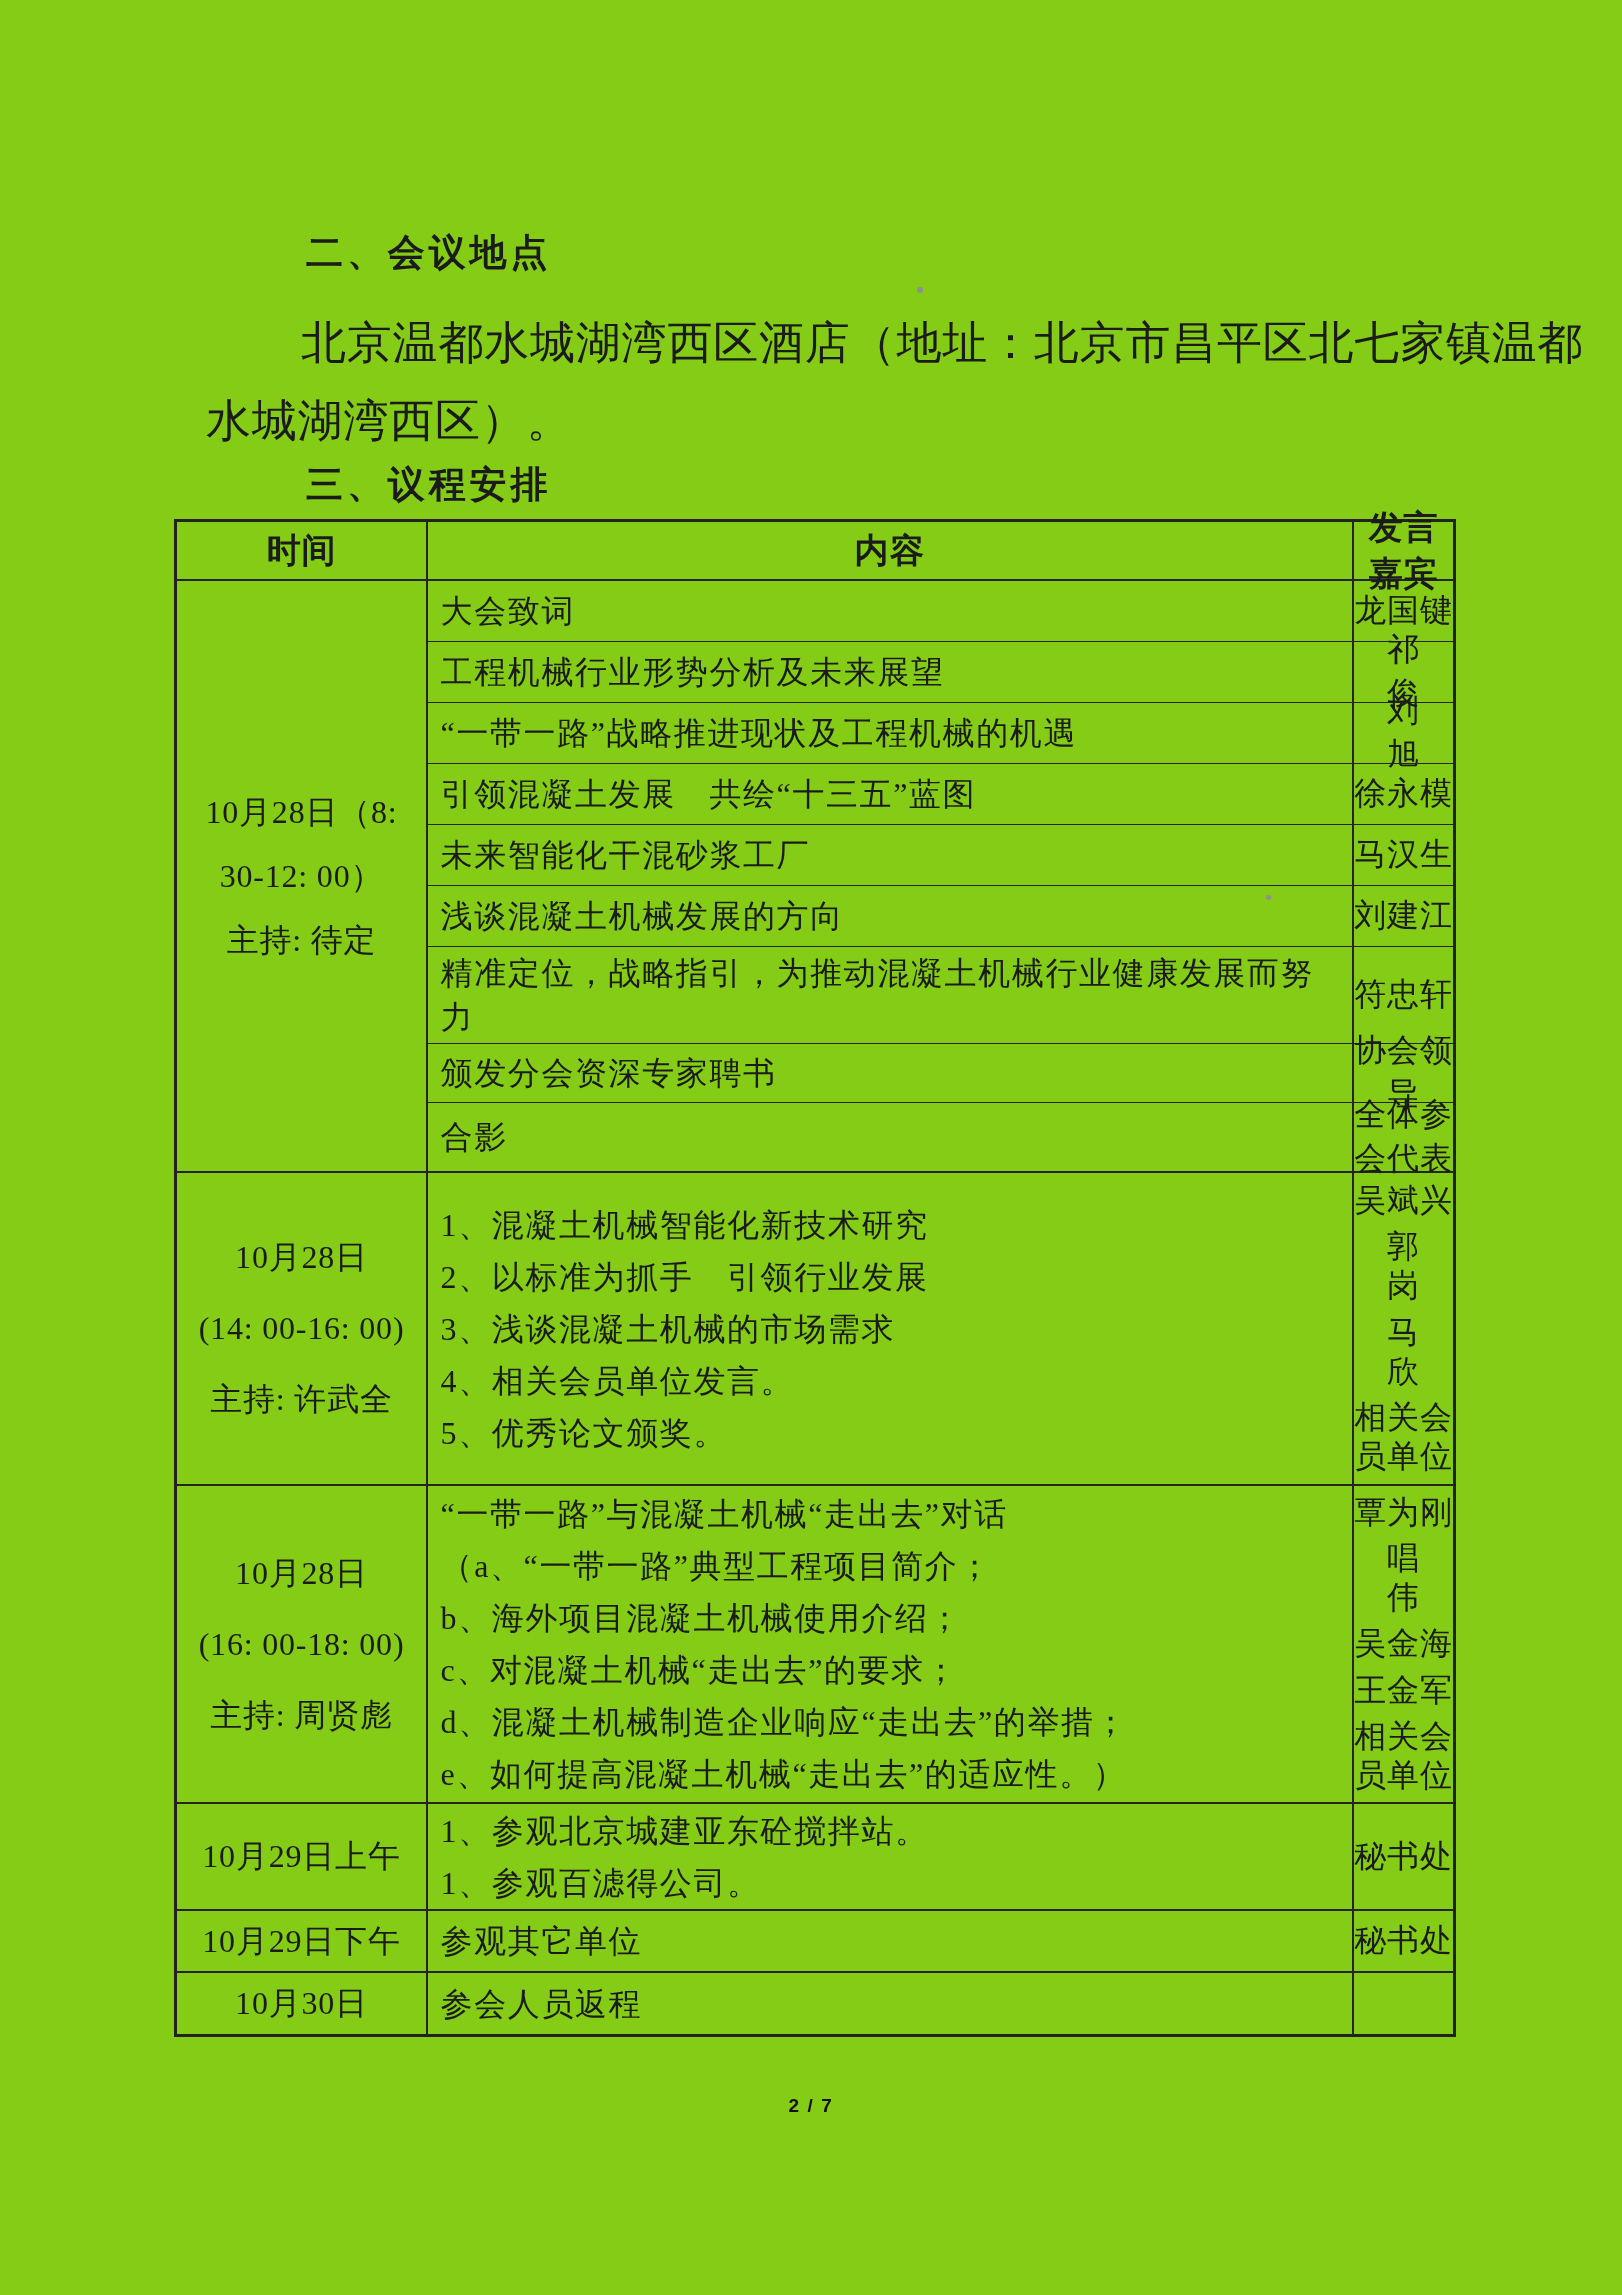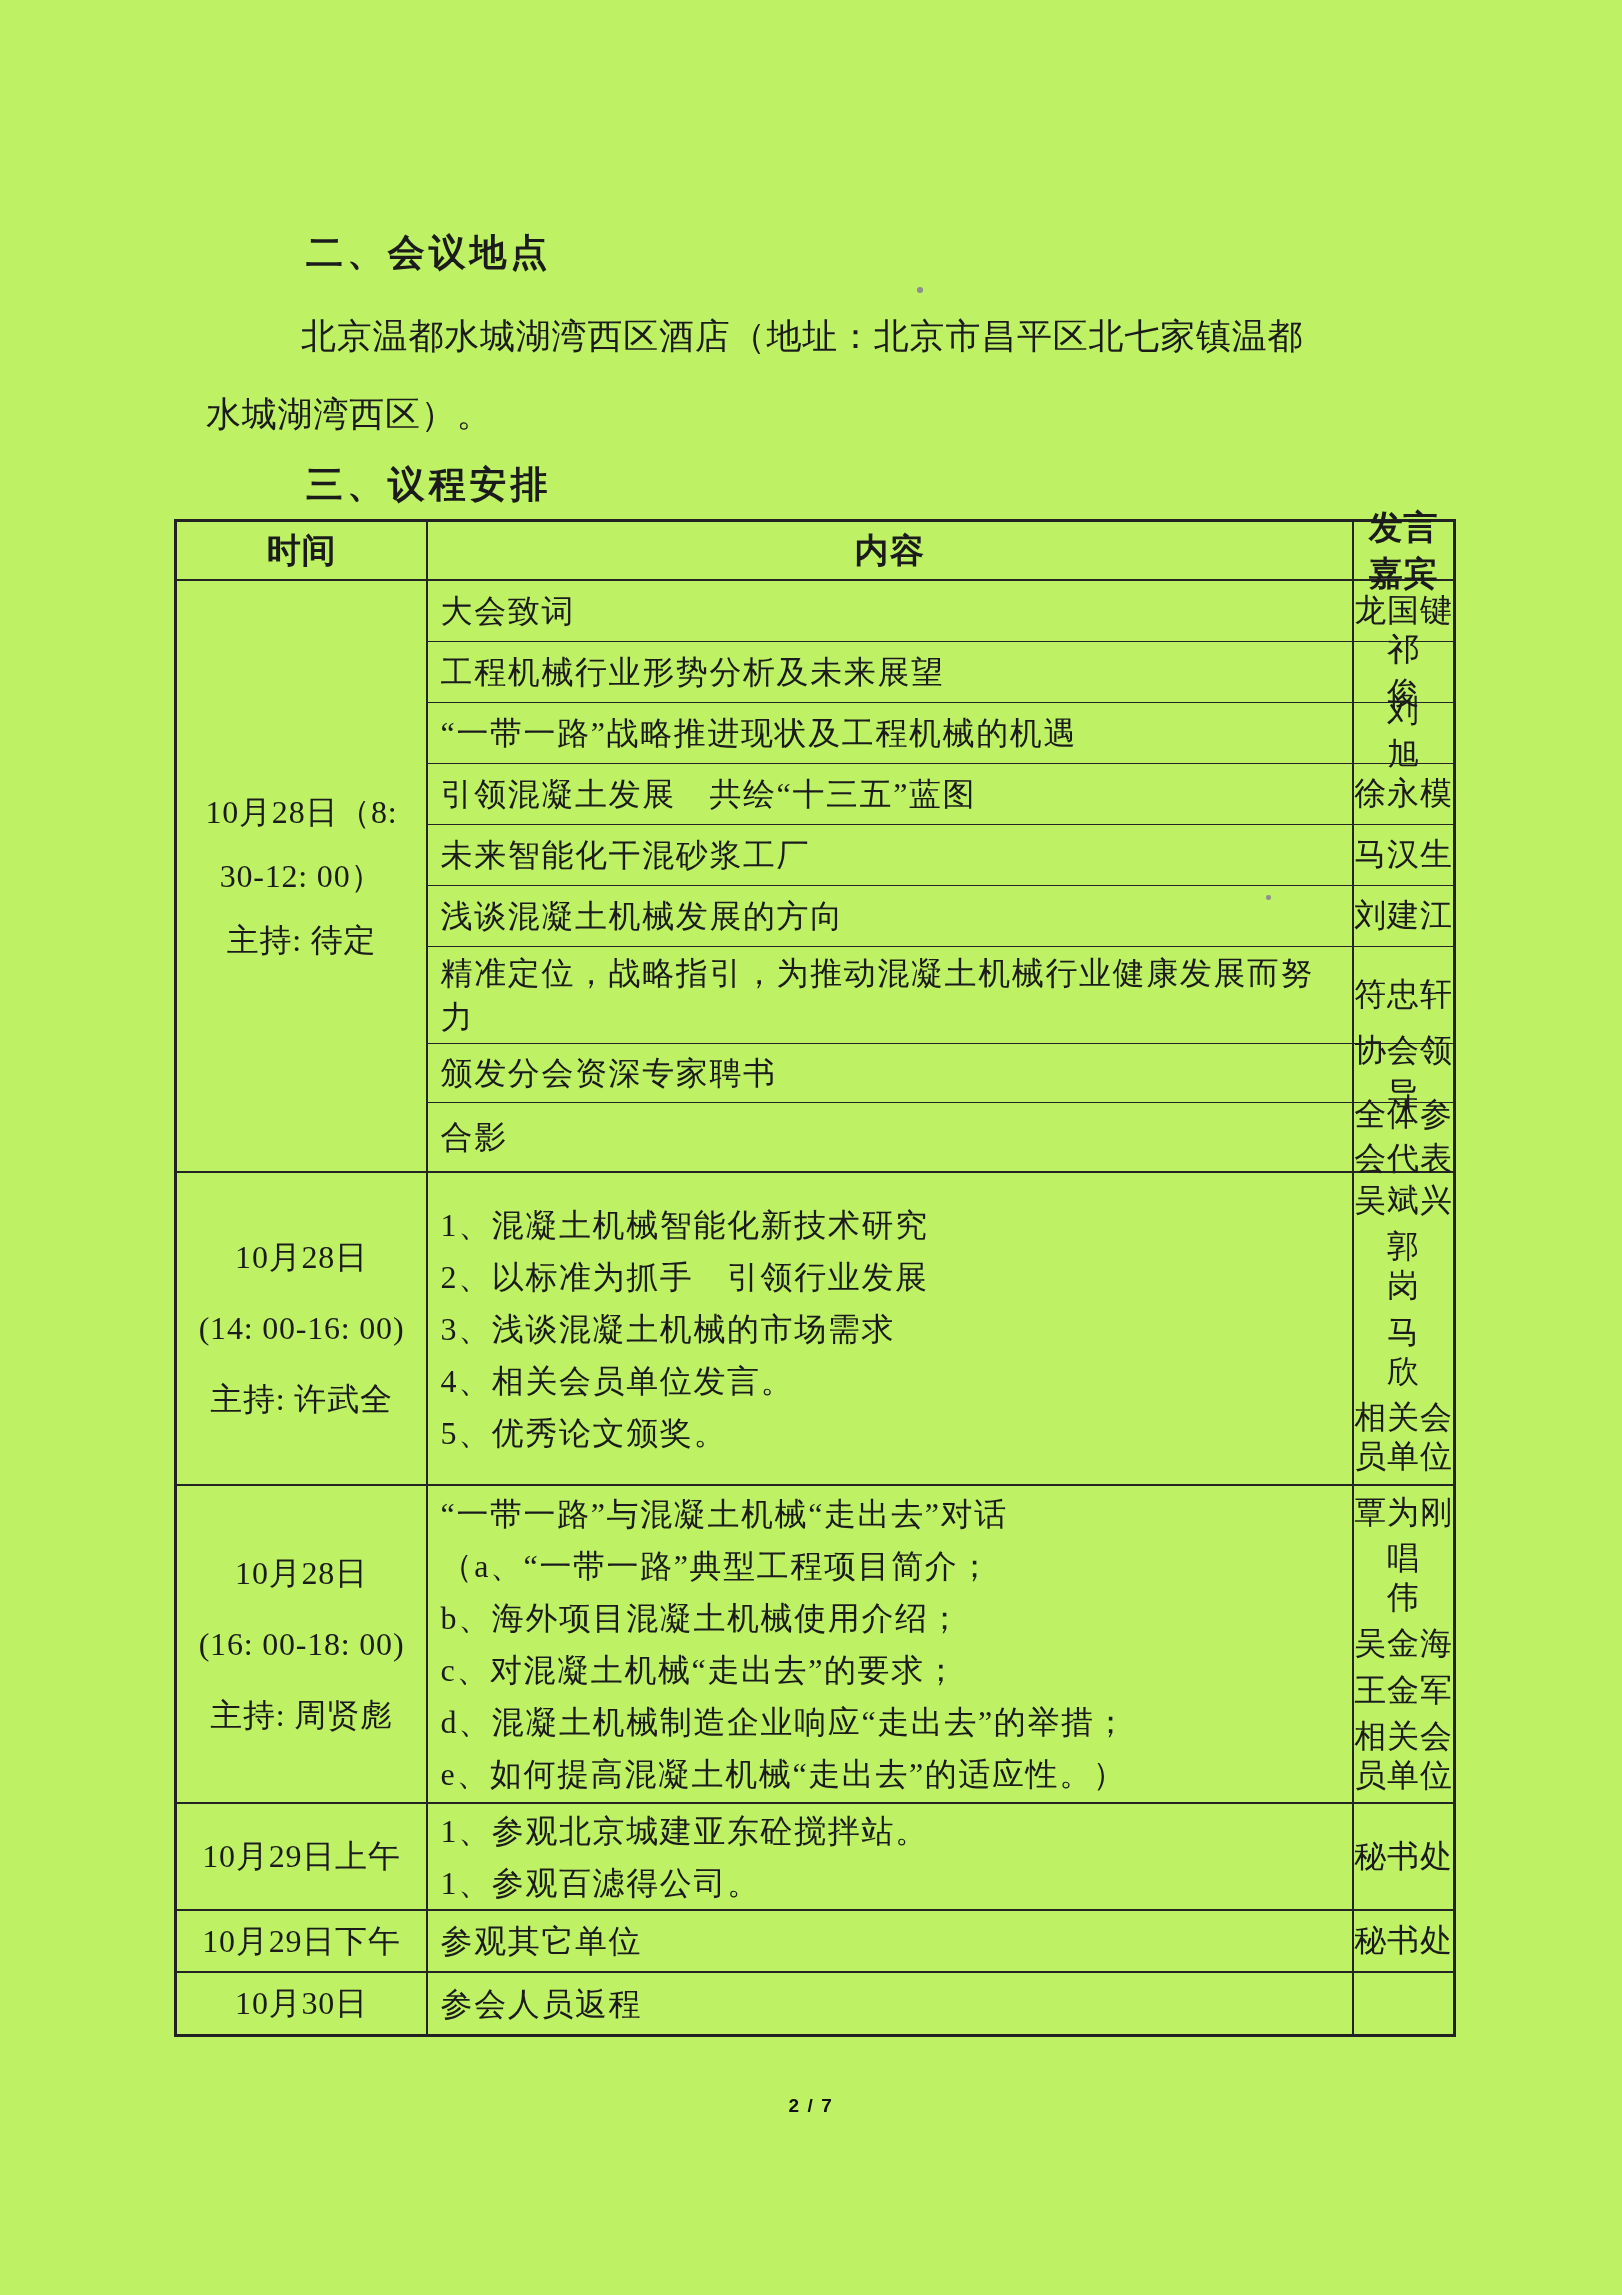--- a/index.html
+++ b/index.html
@@ -1,26 +1,26 @@
 <!DOCTYPE html>
 <html style="font-size:12.6px"><head>
 <meta charset="utf-8">
 <style>
   html,body { margin:0; padding:0; background:#9a9a9a; }
   .page {
-    position:relative; width:1622px; height:2295px; background:#bef264;
+    position:relative; width:1622px; height:2295px; background:#84cc16;
     font-family:"Liberation Serif","DejaVu Serif",serif; color:#1b1b1b;
     overflow:hidden; margin:0 auto;
   }
   .h-sec {
     position:absolute; font-weight:bold; font-size:37px; letter-spacing:3.9px; white-space:nowrap;
   }
   .h-loc { left:306px; top:228px; }
   .h-agd { left:306px; top:460px; }
-  .para { position:absolute; font-size:35px; letter-spacing:0.8px; white-space:nowrap; }
+  .para { position:absolute; font-size:45px; letter-spacing:0.8px; white-space:nowrap; }
   .p1 { left:301px; top:313px; }
   .p2 { left:206px; top:391px; }
 
   .tbl {
     position:absolute; left:174px; top:519px; width:1282px;
     border:3.1px solid #222; box-sizing:border-box; background:transparent;
     font-size:32px;
   }
   .row { display:flex; border-top:2.4px solid #242424; }
   .row:first-child { border-top:none; }

